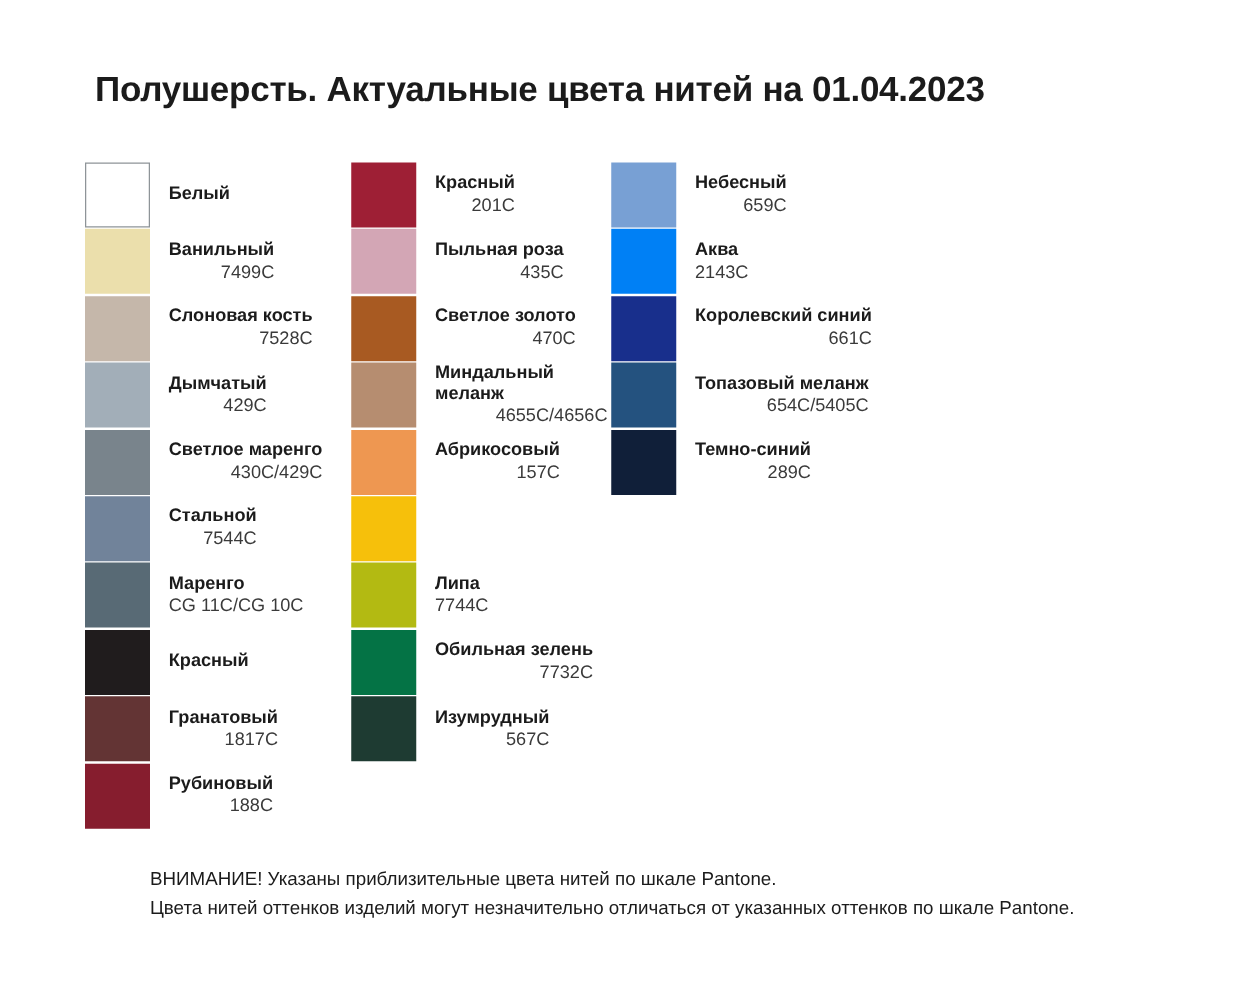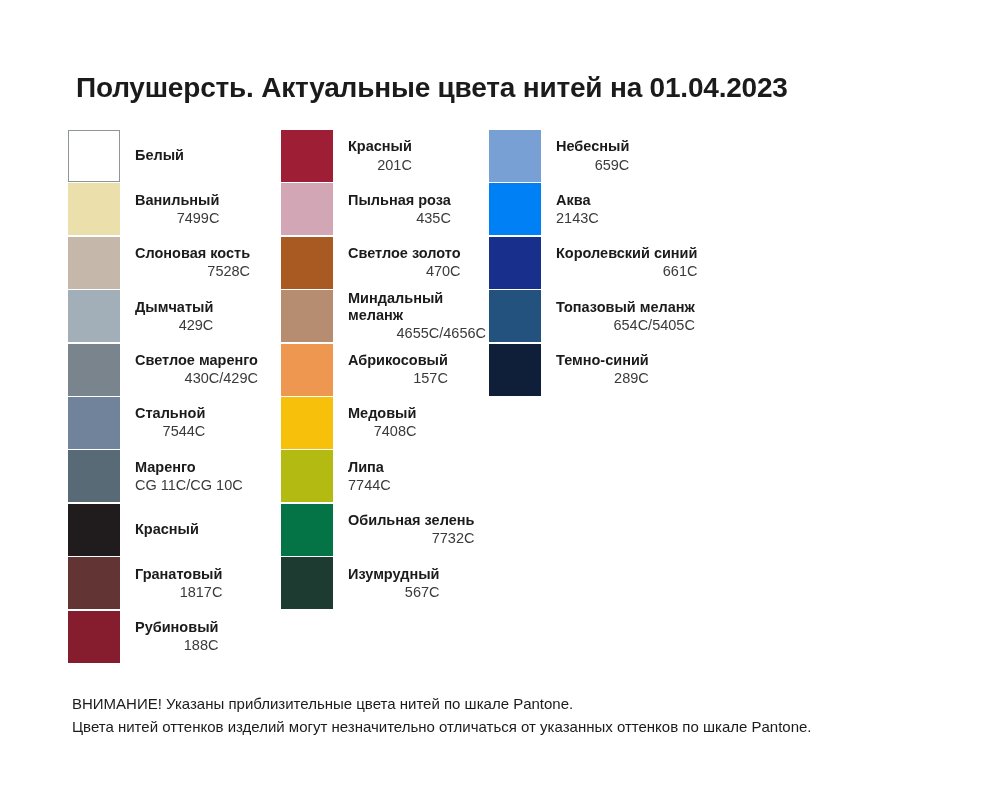--- a/index.html
+++ b/index.html
@@ -19,21 +19,21 @@
 
   .page {
     position: absolute;
     inset: 0;
   }
 
   
   .page-title {
     position: absolute;
     left: 76px;
-    top: 72px;
+    top: 56px;
     font-size: 28px;
     font-weight: 700;
     letter-spacing: -0.2px;
     color: #1b1b1b;
     white-space: nowrap;
   }
 
   
   .palette {
     position: absolute;
@@ -100,20 +100,21 @@
   .footer-note {
     position: absolute;
     left: 72px;
     top: 692px;
     font-size: 15px;
     line-height: 1.55;
     color: #1b1b1b;
   }
   .footer-note .note-line {
     white-space: nowrap;
+    margin-left: 48px;
   }
 </style>
 </head>
 <body>
 
 <div class="page">
 
   <div class="page-title">Полушерсть. Актуальные цвета нитей на 01.04.2023</div>
 
   <div class="palette">
@@ -218,24 +219,20 @@
         </div>
         <div class="swatch-row">
           <div class="swatch-chip" style="background: rgb(238, 151, 81);"></div>
           <div class="swatch-text">
             <div class="swatch-name">Абрикосовый</div>
             <div class="swatch-code">157C</div>
           </div>
         </div>
         <div class="swatch-row">
           <div class="swatch-chip" style="background: rgb(246, 192, 11);"></div>
-          <div class="swatch-text">
-            <div class="swatch-name">Медовый</div>
-            <div class="swatch-code">7408C</div>
-          </div>
         </div>
         <div class="swatch-row">
           <div class="swatch-chip" style="background: rgb(179, 186, 18);"></div>
           <div class="swatch-text">
             <div class="swatch-name">Липа</div>
             <div class="swatch-code">7744C</div>
           </div>
         </div>
         <div class="swatch-row">
           <div class="swatch-chip" style="background: rgb(4, 115, 69);"></div>

